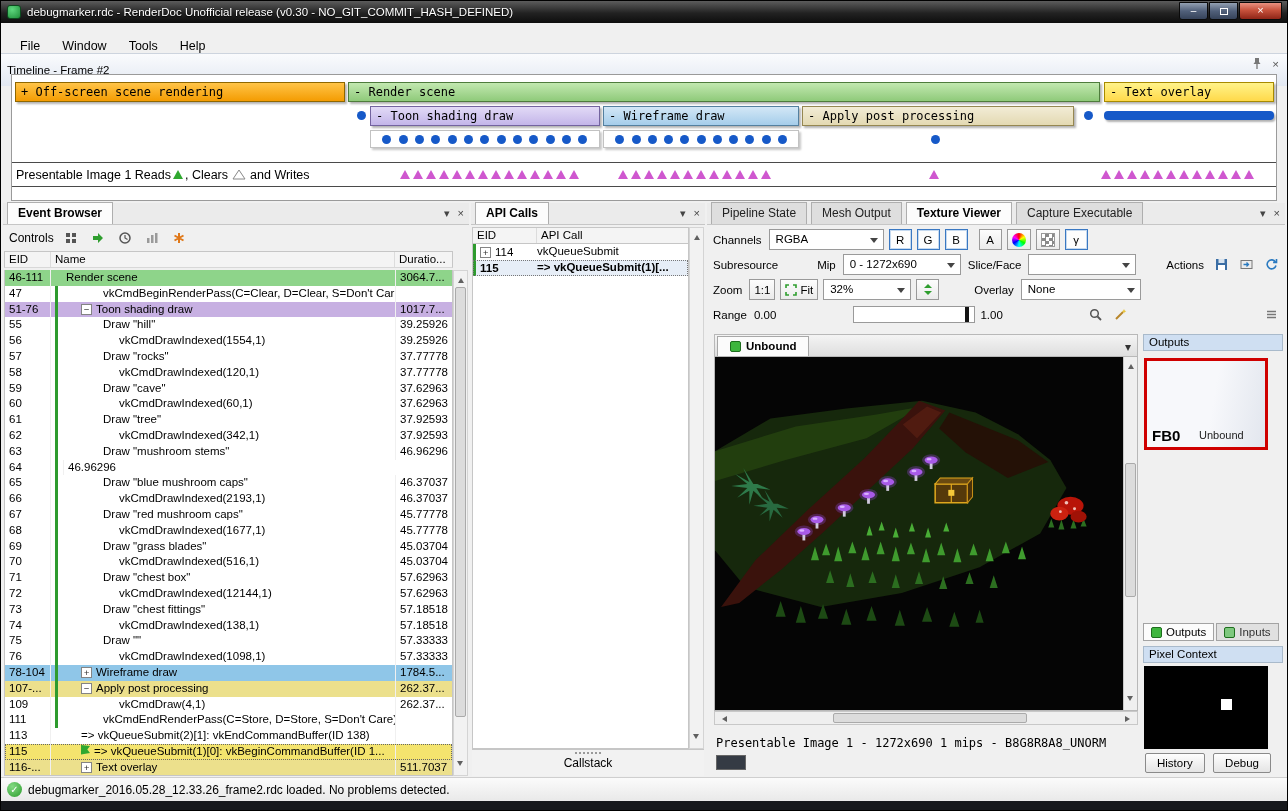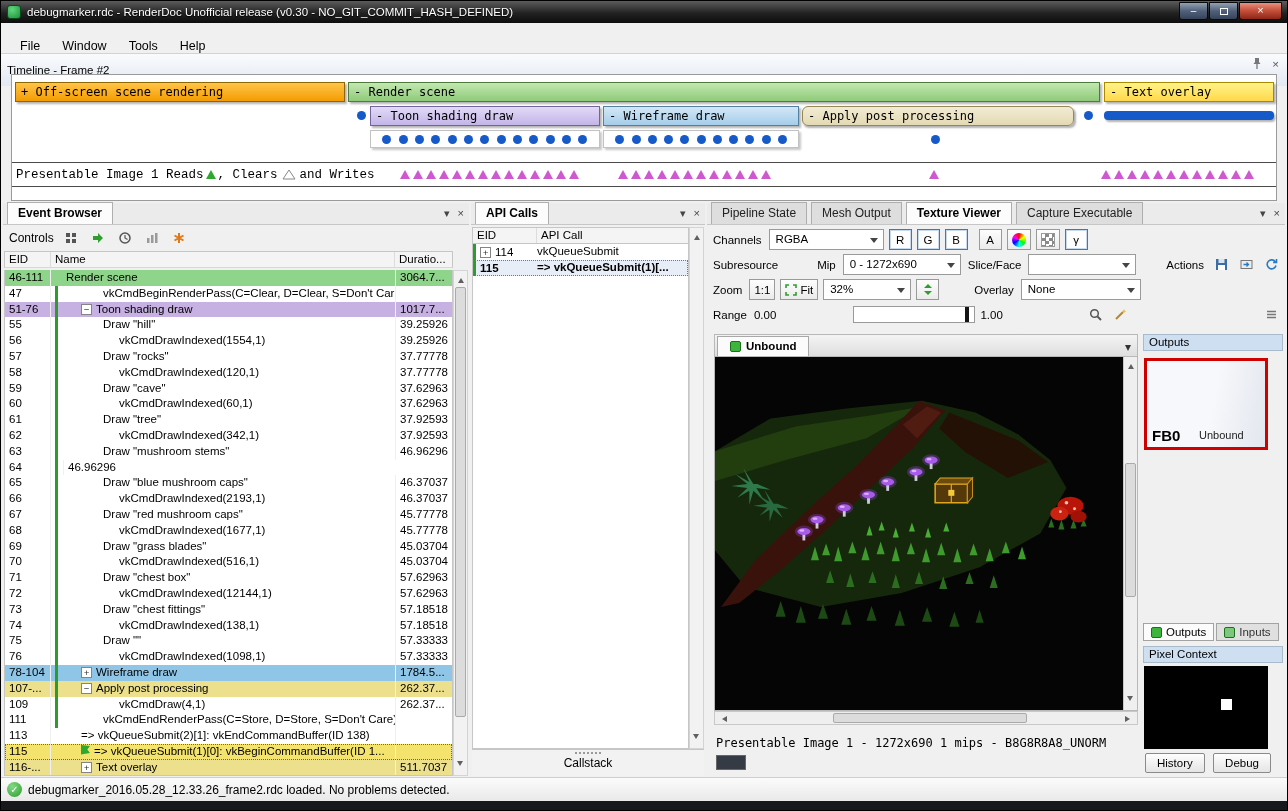--- a/index.html
+++ b/index.html
@@ -21,26 +21,26 @@
 .timeline{position:absolute;top:52px;left:0;right:0;height:150px;}
 .tl-header{height:30px;background:linear-gradient(#fafbfd,#e2e8f2);border-top:1px solid #cdd4de;display:flex;align-items:center;padding:16px 6px;font-size:11.5px;position:relative;}
 .tl-hicons{position:absolute;right:8px;top:3px;display:flex;gap:10px;align-items:center;color:#555;}
 .tl-body{position:absolute;top:21px;left:10px;right:10px;bottom:2px;background:#fff;border:1px solid #9a9a9a;}
 .tlbar{position:absolute;height:20px;border:1px solid;font-family:"DejaVu Sans Mono",monospace;font-size:12px;line-height:18px;padding-left:5px;white-space:nowrap;overflow:hidden;box-shadow:1.5px 2px 2px rgba(0,0,0,.3);}
 .bar-off{background:linear-gradient(#ffc448,#f49c02);border-color:#8f6700;}
 .bar-rs{background:linear-gradient(#c2e8b0,#8fca7a);border-color:#4e7c3c;}
 .bar-to{background:linear-gradient(#fff38a,#ffd94a);border-color:#a78a00;}
 .bar-toon{background:linear-gradient(#e2daf6,#c3b5e9);border-color:#73639f;}
 .bar-wf{background:linear-gradient(#d3e7f6,#a5cdea);border-color:#54809f;}
-.bar-pp{background:linear-gradient(#f2ecd6,#e3d9b2);border-color:#958751;border-radius:6px;}
+.bar-pp{background:linear-gradient(#f2ecd6,#e3d9b2);border-color:#958751;}
 .tl-dot{width:9px;height:9px;border-radius:50%;background:#1659c8;display:inline-block;flex:none;}
 .dotbox{position:absolute;height:18px;background:#fff;border:1px solid #c2c2c2;box-shadow:1.5px 2px 2px rgba(0,0,0,.22);display:flex;align-items:center;justify-content:space-evenly;padding:0 4px;}
 .lonedot{position:absolute;}
 .bluebar{position:absolute;height:9px;border-radius:4px;background:#1659c8;box-shadow:1.5px 2px 2px rgba(0,0,0,.3);}
-.tl-marker{position:absolute;left:0;right:0;top:87px;height:25px;border-top:1px solid #4a4a4a;border-bottom:1px solid #4a4a4a;font-family:Liberation Mono, monospace;font-size:12.5px;display:flex;align-items:center;padding-left:4px;white-space:nowrap;}
+.tl-marker{position:absolute;left:0;right:0;top:87px;height:25px;border-top:1px solid #4a4a4a;border-bottom:1px solid #4a4a4a;font-family:Liberation Sans, sans-serif;font-size:12.5px;display:flex;align-items:center;padding-left:4px;white-space:nowrap;}
 .tl-tri{width:0;height:0;border-left:5.5px solid transparent;border-right:5.5px solid transparent;border-bottom:9.5px solid #cf57cf;display:inline-block;margin-right:3px;}
 .tri-green{border-bottom-color:#2fa82f;margin:0 2px;}
 .trigroup{position:absolute;top:7px;display:flex;}
 
 .main{position:absolute;top:202px;left:0;right:0;bottom:33px;}
 .panel{position:absolute;top:0;bottom:0;background:#f0f0f0;}
 .phead{height:22px;position:relative;border-bottom:1px solid #c6c6c6;display:flex;align-items:flex-end;background:#ebebeb;}
 .ptab{background:#fcfcfc;border:1px solid #aeaeae;border-bottom:none;padding:3px 10px 4px;font-size:12px;margin-left:4px;white-space:nowrap;}
 .ptab.active{font-weight:bold;}
 .ptab.gray{background:#dedede;color:#222;}

